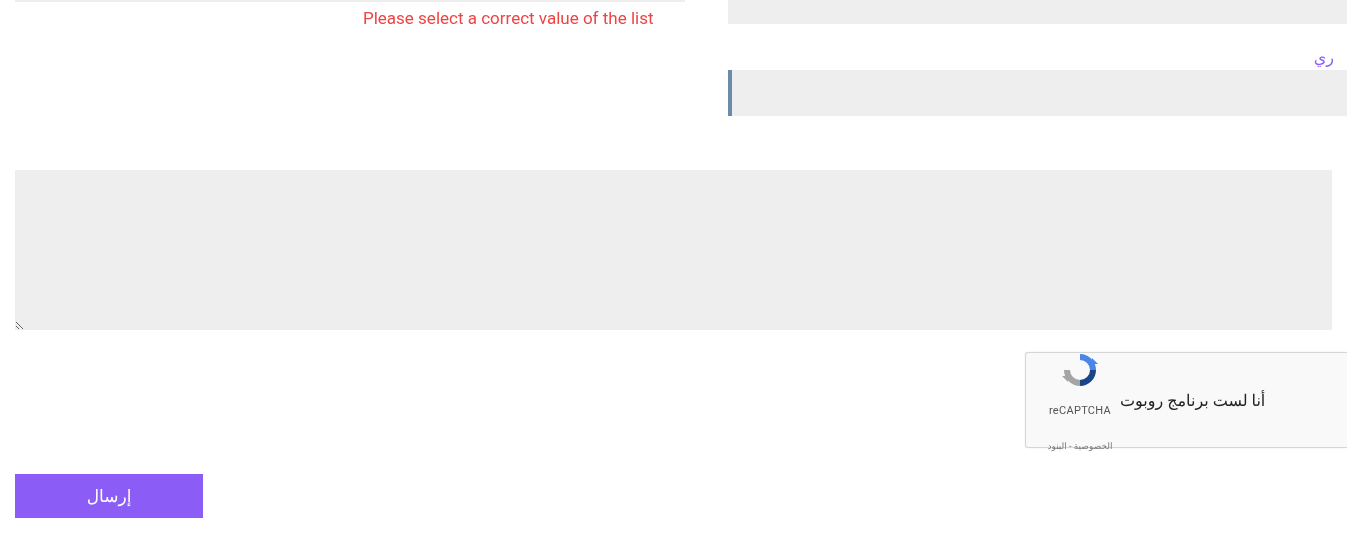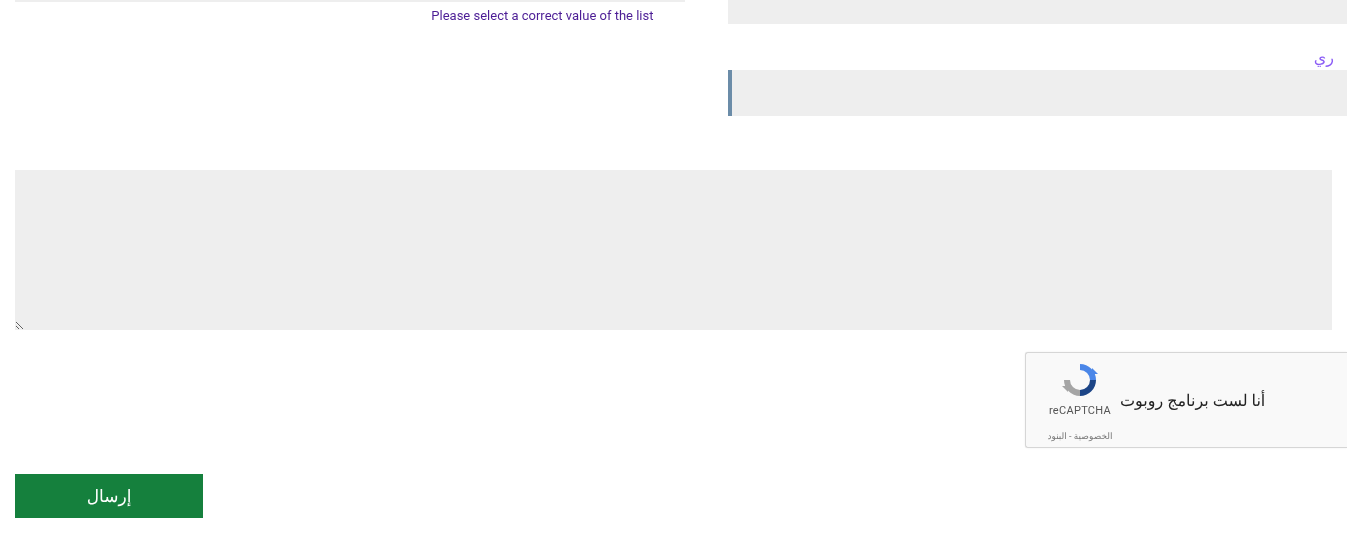--- a/index.html
+++ b/index.html
@@ -25,22 +25,22 @@
     }
     .left-col {
       flex: 1;
       position: relative;
     }
     .right-col {
       flex: 1;
       position: relative;
     }
     .validation-msg {
-      color: #4c1d95;
-      font-size: 13px;
+      color: #ef4444;
+      font-size: 17px;
       text-align: right;
       margin-top: 8px;
     }
     .partial-label-right {
       position: absolute;
       right: -2px;
       top: 48px;
       direction: rtl;
       color: #8b5cf6;
       font-size: 16px;
@@ -74,20 +74,21 @@
       display: flex;
       align-items: center;
       padding: 0 14px;
       box-shadow: 0 0 2px rgba(0,0,0,0.08);
     }
     .recaptcha-left {
       display: flex;
       flex-direction: column;
       align-items: center;
       width: 80px;
+      gap: 10px;
     }
     .recaptcha-icon {
       width: 40px;
       height: 40px;
       margin-bottom: 4px;
     }
     .recaptcha-brand {
       font-size: 11px;
       color: #555;
       letter-spacing: 0.3px;
@@ -109,21 +110,21 @@
       font-size: 16px;
       color: #222;
       padding-right: 8px;
     }
     .submit-btn {
       position: absolute;
       left: 15px;
       top: 474px;
       width: 188px;
       height: 44px;
-      background: #15803d;
+      background: #8b5cf6;
       color: #fff;
       border: none;
       font-size: 17px;
       cursor: pointer;
       direction: rtl;
     }
     .topright-input {
       position: absolute;
       top: -18px;
       right: 0;

